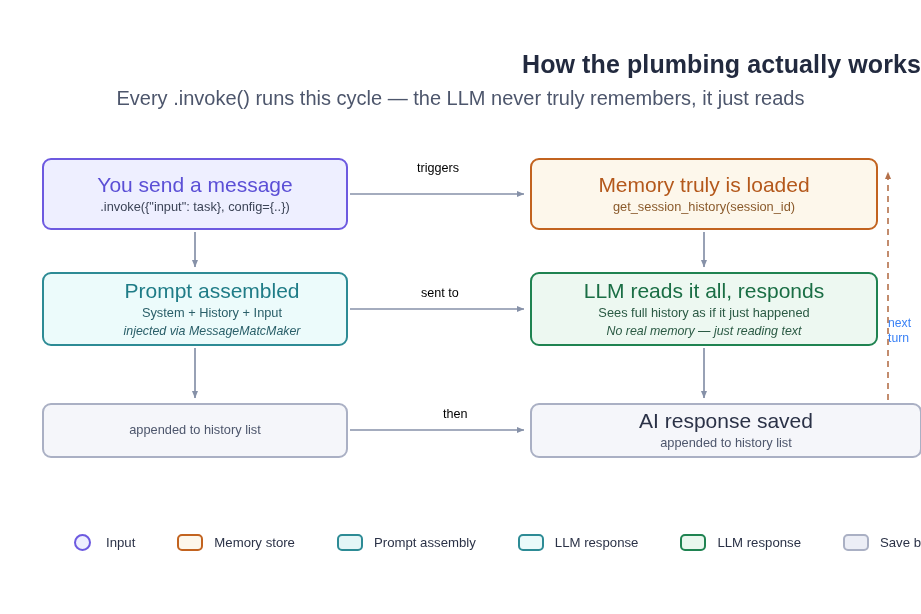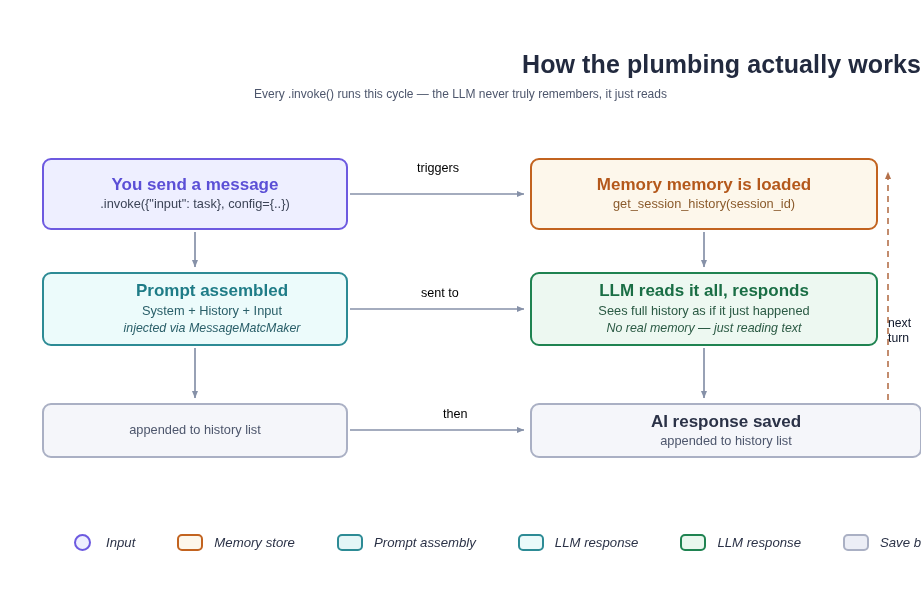--- a/index.html
+++ b/index.html
@@ -32,41 +32,41 @@
     font-weight: bold;
     color: #222a3f;
     letter-spacing: 0.1px;
   }
   .subtitle {
     position: absolute;
     left: 0;
     top: 87px;
     width: 921px;
     text-align: center;
-    font-size: 12px;
+    font-size: 20px;
     color: #4d566c;
   }
 
   
   .node {
     position: absolute;
     box-sizing: border-box;
     border-radius: 9px;
     border-width: 2px;
     border-style: solid;
     display: flex;
     flex-direction: column;
     align-items: center;
     justify-content: center;
     text-align: center;
     padding: 6px 10px;
   }
   .node .n-title {
-    font-size: 17px;
-    font-weight: bold;
+    font-size: 21px;
+    font-weight: normal;
     line-height: 1.25;
   }
   .node .n-sub {
     font-size: 12.8px;
     line-height: 1.45;
     color: #3c4457;
   }
   .node .n-sub2 {
     font-size: 12.4px;
     line-height: 1.4;
@@ -111,41 +111,40 @@
     font-size: 12.6px;
     color: #000000;
     white-space: nowrap;
   }
   #label-triggers { left: 417px; top: 161px; }
   #label-sent-to  { left: 421px; top: 286px; }
   #label-then     { left: 427px; top: 407px; margin-left: 16px; }
   #label-next-turn {
     left: 888px; top: 316px;
     font-size: 12.2px;
-    color: #0f172a;
+    color: #3b82f6;
     line-height: 1.25;
     text-align: left;
     white-space: normal;
     width: 32px;
   }
 
   
   #legend {
     position: absolute;
     left: 70px;
     top: 530px;
     height: 24px;
     display: flex;
     align-items: center;
   }
   .legend-item {
     display: flex;
     align-items: center;
     margin-right: 42px;
-    font-style: italic;
   }
   .legend-item:last-child { margin-right: 0; }
   .legend-swatch {
     width: 26px;
     height: 17px;
     border-radius: 5px;
     border-width: 2px;
     border-style: solid;
     box-sizing: border-box;
     margin-right: 11px;
@@ -203,21 +202,21 @@
   <div class="edge-label" id="label-sent-to">sent to</div>
   <div class="edge-label" id="label-then">then</div>
   <div class="edge-label" id="label-next-turn">next turn</div>
 
   <div class="node pal-input" id="node-input">
     <div class="n-title">You send a message</div>
     <div class="n-sub">.invoke({"input": task}, config={..})</div>
   </div>
 
   <div class="node pal-memory" id="node-memory">
-    <div class="n-title">Memory memory is loaded</div>
+    <div class="n-title">Memory truly is loaded</div>
     <div class="n-sub">get_session_history(session_id)</div>
   </div>
 
   <div class="node pal-prompt" id="node-prompt">
     <div class="n-title">Prompt assembled</div>
     <div class="n-sub">System  + History  + Input</div>
     <div class="n-sub2">injected via MessageMatcMaker</div>
   </div>
 
   <div class="node pal-llm" id="node-llm">

